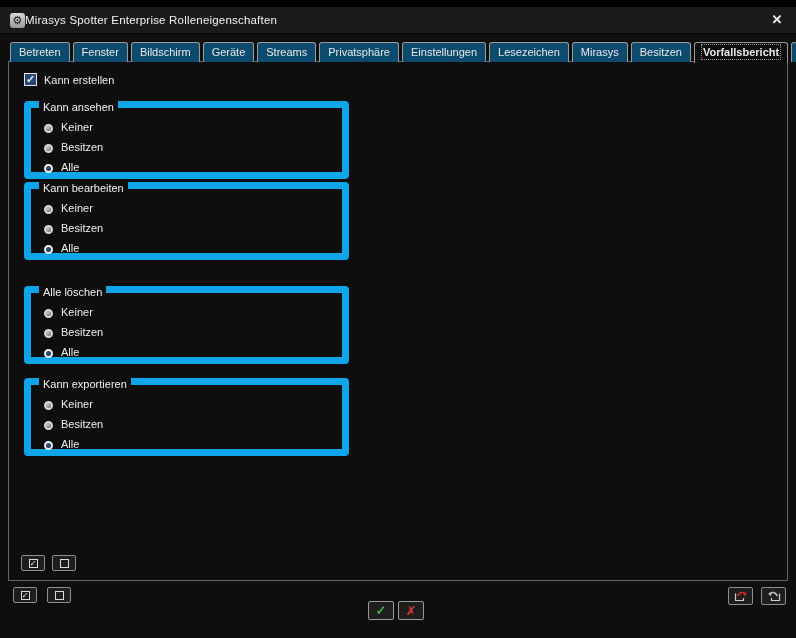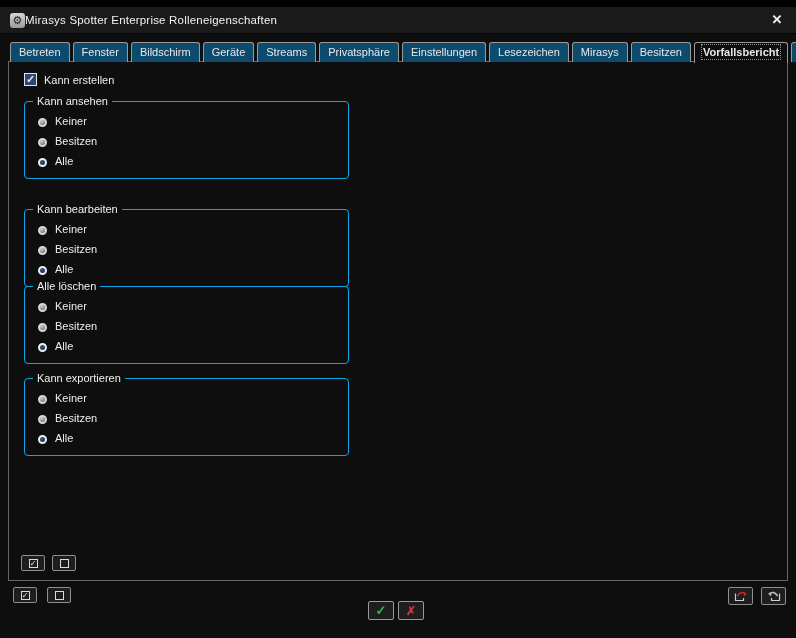--- a/index.html
+++ b/index.html
@@ -47,27 +47,27 @@
     position:absolute; left:8px; top:61px; width:780px; height:520px;
     border:1px solid #666; background:#0e0e0e; z-index:1;
   }
   .chk-row { position:absolute; left:15px; top:11px; display:flex; align-items:center; gap:7px; }
   .checkbox {
     width:13px; height:13px; border:1px solid #e6e6e6; background:#2a4672;
     color:#dfe8f5; font-size:11px; line-height:11px; text-align:center; font-weight:bold;
   }
   .groupbox {
     position:absolute; left:15px; width:325px; height:78px;
-    border:1px solid #0ea5e9; border-radius:4px;
+    border:7px solid #0ea5e9; border-radius:4px;
   }
   .groupbox .legend {
     position:absolute; top:-7px; left:8px; background:#0e0e0e; padding:0 4px;
     color:#f0f0f0;
   }
-  .g1 { top:39px; } .g2 { top:147px; } .g3 { top:224px; } .g4 { top:316px; }
+  .g1 { top:39px; } .g2 { top:120px; } .g3 { top:224px; } .g4 { top:316px; }
   .radio-row { position:absolute; left:13px; display:flex; align-items:flex-end; gap:8px; }
   .r1 { top:13px; } .r2 { top:33px; } .r3 { top:53px; }
   .radio {
     width:9px; height:9px; border:2px solid #d8d8d8; border-radius:50%;
     background:radial-gradient(circle at 35% 30%, #c2c2c2 10%, #787878 75%);
     flex:0 0 auto;
   }
   .radio.selected {
     border-color:#efefef;
     background:radial-gradient(circle at 40% 35%, #33568c 5%, #1c3156 75%);

